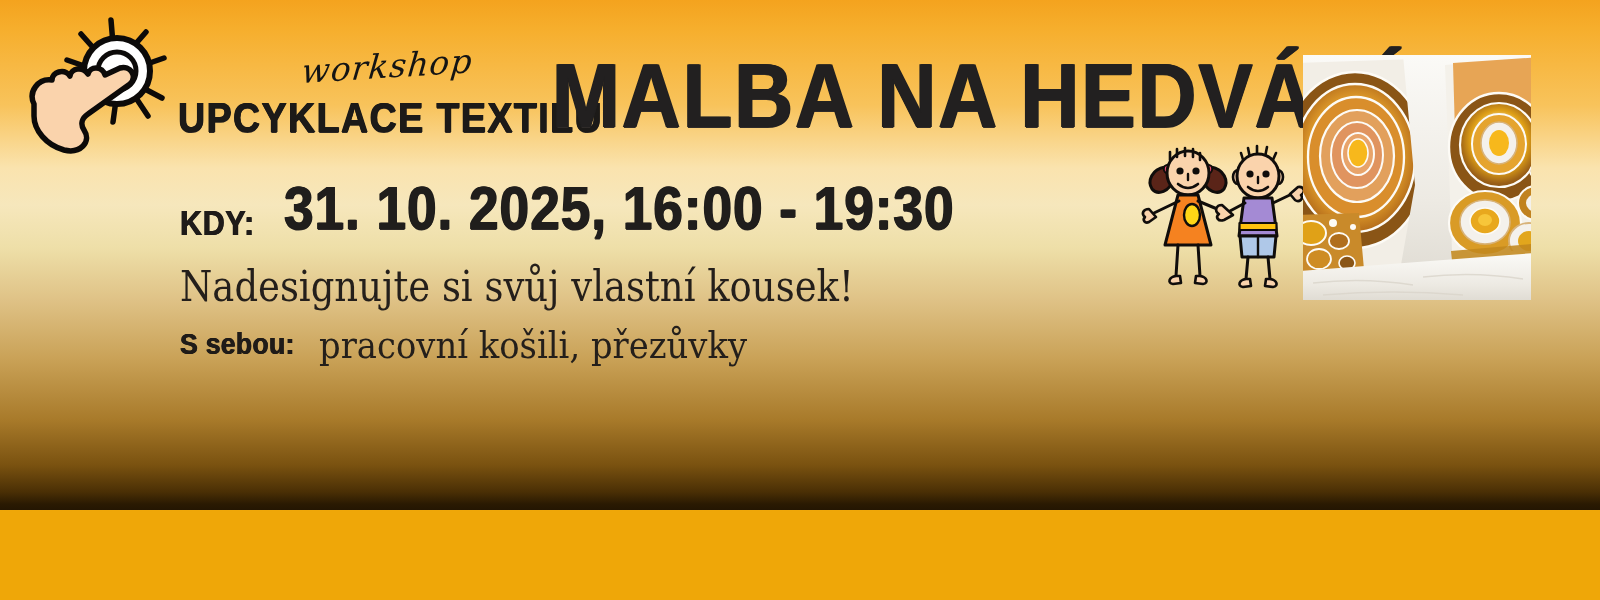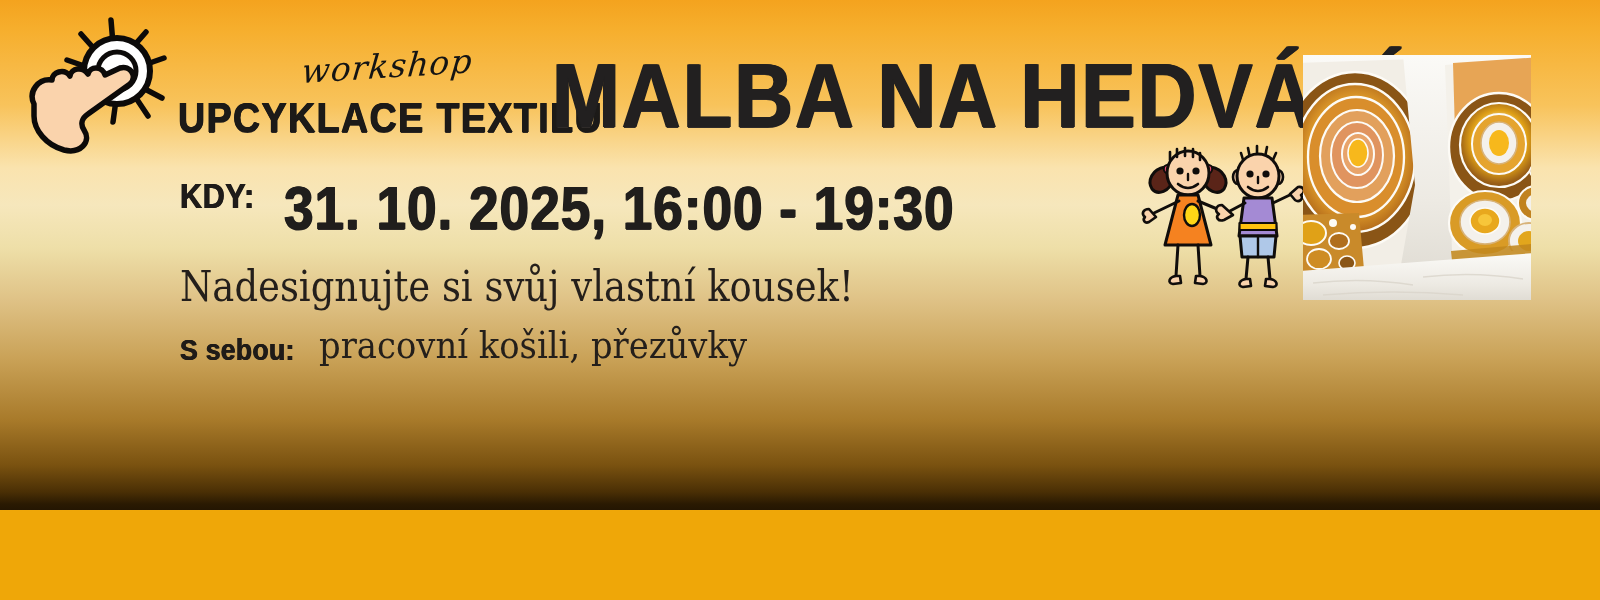--- a/index.html
+++ b/index.html
@@ -96,21 +96,21 @@
     white-space:nowrap;
     line-height:1;
     transform:scaleX(0.97) scaleY(1.08);
     transform-origin:left top;
     text-shadow:1px 0 0 #222020, -1px 0 0 #222020, 0 1px 0 #2f2b29;
   }
 
   
   #kdy-row {
     position:absolute; left:180px; top:178px;
-    display:flex; align-items:flex-start;
+    display:flex; align-items:flex-end;
     white-space:nowrap;
   }
   #kdy-label {
     font-family:"Liberation Sans", sans-serif;
     font-size:33px; font-weight:700;
     color:#1E1B19; letter-spacing:0.5px;
     transform:scaleX(0.93) scaleY(1.05);
     transform-origin:left bottom;
     text-shadow:0.5px 0 0 #1E1B19,-0.5px 0 0 #1E1B19;
   }
@@ -131,21 +131,21 @@
     font-weight:400;
     color:#241F1B;
     letter-spacing:0px;
     white-space:nowrap;
     transform:scaleX(0.88);
     transform-origin:left top;
   }
 
   #bring-row {
     position:absolute; left:180px; top:323px;
-    display:flex; align-items:flex-end;
+    display:flex; align-items:center;
     white-space:nowrap;
   }
   #bring-label {
     font-family:"Liberation Sans", sans-serif;
     font-size:28px; font-weight:700;
     color:#1F1B18; letter-spacing:0.3px;
     transform:scaleX(0.95) scaleY(1.04);
     transform-origin:left bottom;
     text-shadow:0.5px 0 0 #1F1B18,-0.5px 0 0 #1F1B18;
   }

